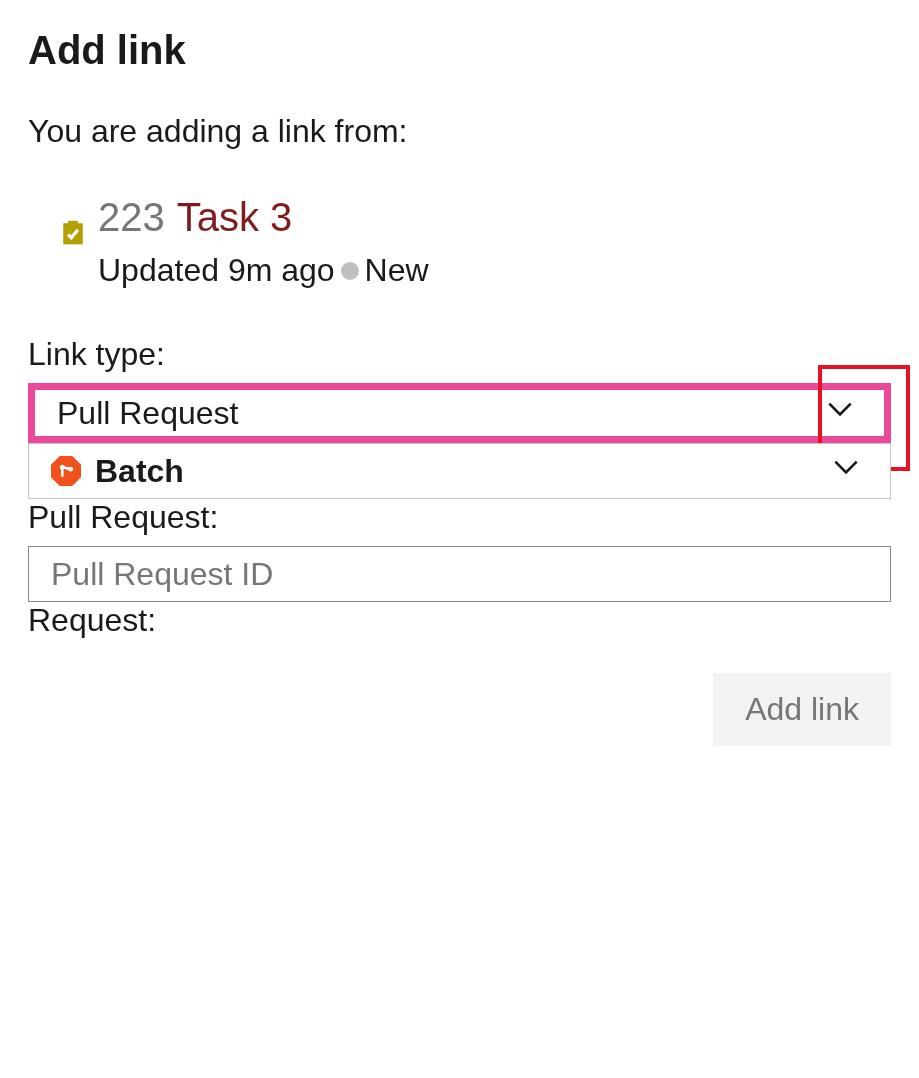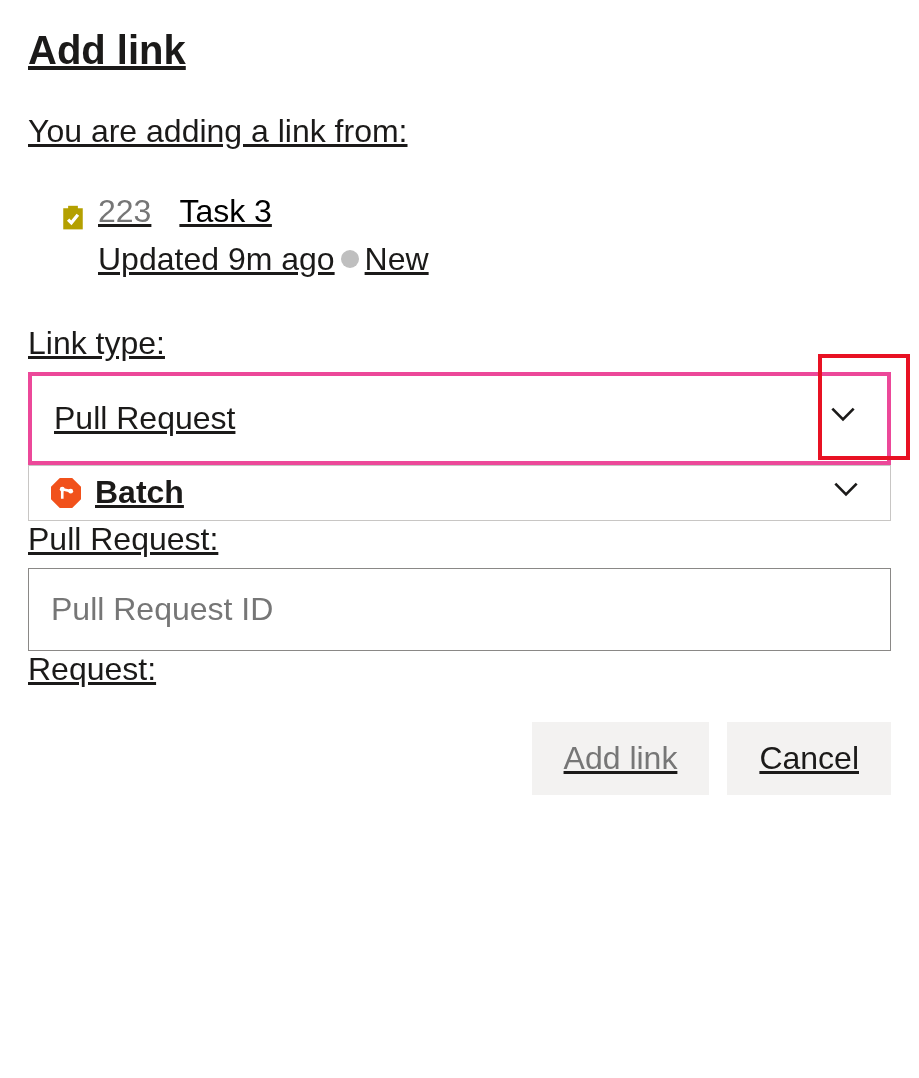--- a/index.html
+++ b/index.html
@@ -7,54 +7,52 @@
     padding: 0;
     width: 919px;
     height: 1078px;
     background: #ffffff;
     font-family: "Segoe UI", Arial, sans-serif;
     color: #1b1a19;
   }
   .dialog {
     padding: 28px 28px 28px 28px;
     box-sizing: border-box;
-    text-decoration: underline;
   }
   h1.title {
     font-size: 40px;
     font-weight: 700;
     margin: 0 0 40px 0;
   }
   .intro {
     font-size: 32px;
     font-weight: 400;
     margin: 0 0 39px 0;
   }
   .work-item {
     margin-left: 32px;
     margin-bottom: 40px;
   }
   .work-item-row1 {
     display: flex;
     align-items: center;
     gap: 12px;
-    font-size: 32px;
+    font-size: 40px;
     line-height: 1.4;
   }
   .task-icon {
     width: 26px;
     height: 26px;
     flex: 0 0 auto;
   }
   .wi-id {
     color: #767676;
   }
   .wi-title {
-    color: #000000;
-    margin-left: 16px;
+    color: #7f1d1d;
   }
   .work-item-row2 {
     margin-left: 38px;
     display: flex;
     align-items: center;
     gap: 6px;
     font-size: 32px;
     line-height: 1.6;
     color: #1b1a19;
   }
@@ -67,22 +65,22 @@
   }
   .field-label {
     font-size: 32px;
     font-weight: 400;
     margin: 0 0 10px 0;
   }
   .select-box {
     position: relative;
     width: 100%;
     box-sizing: border-box;
-    border: 4px solid #ec4899;
-    height: 93px;
+    border: 7px solid #ec4899;
+    height: 60px;
     display: flex;
     align-items: center;
     padding: 0 22px;
     font-size: 32px;
     background: #ffffff;
     cursor: pointer;
   }
   .select-box.repo {
     border: 1px solid #c8c6c4;
     height: 56px;
@@ -103,21 +101,21 @@
     margin-right: 14px;
     flex: 0 0 auto;
   }
   .repo-name {
     font-weight: 700;
   }
   .input-box {
     width: 100%;
     box-sizing: border-box;
     border: 1px solid #8a8886;
-    height: 83px;
+    height: 56px;
     font-size: 32px;
     padding: 0 22px;
     font-family: inherit;
     color: #1b1a19;
   }
   .input-box::placeholder {
     color: #767676;
   }
   .section {
   }
@@ -219,16 +217,15 @@
     <div class="field-label">Pull Request:</div>
     <input class="input-box" type="text" placeholder="Pull Request ID" style="">
   </div>
 
   <div class="section">
     <div class="field-label">Request:</div>
   </div>
 
   <div class="buttons">
     <button class="btn primary">Add link</button>
-    <button class="btn secondary">Cancel</button>
   </div>
 
 </div>
 
 </body></html>

